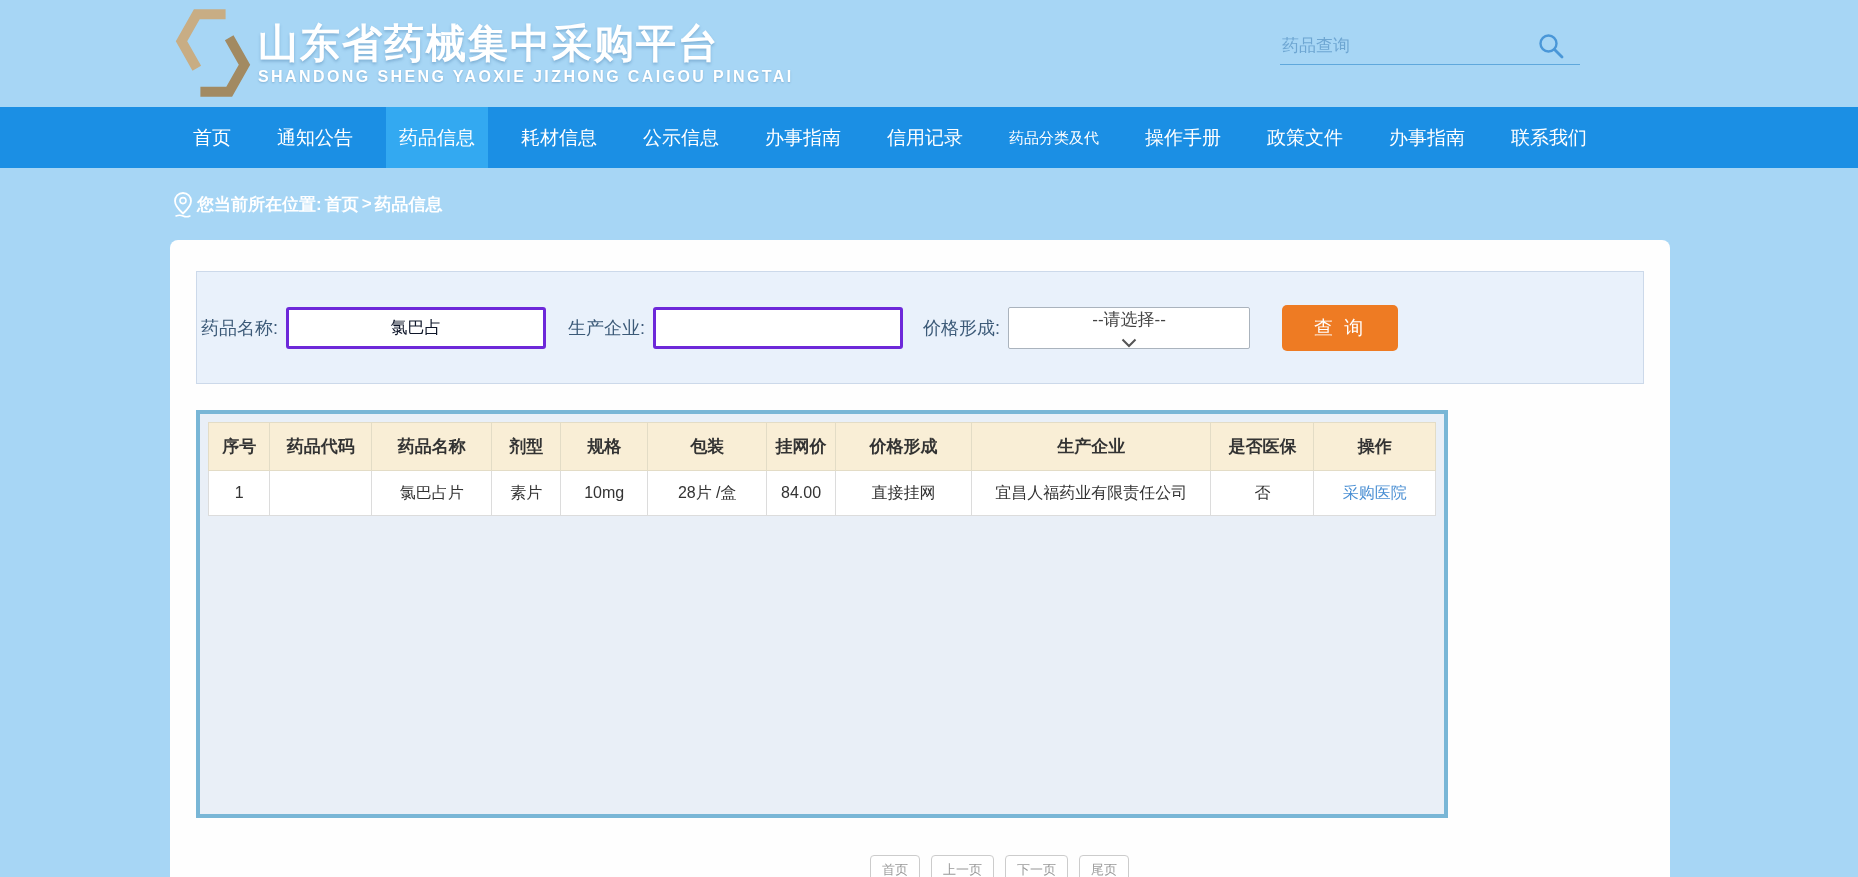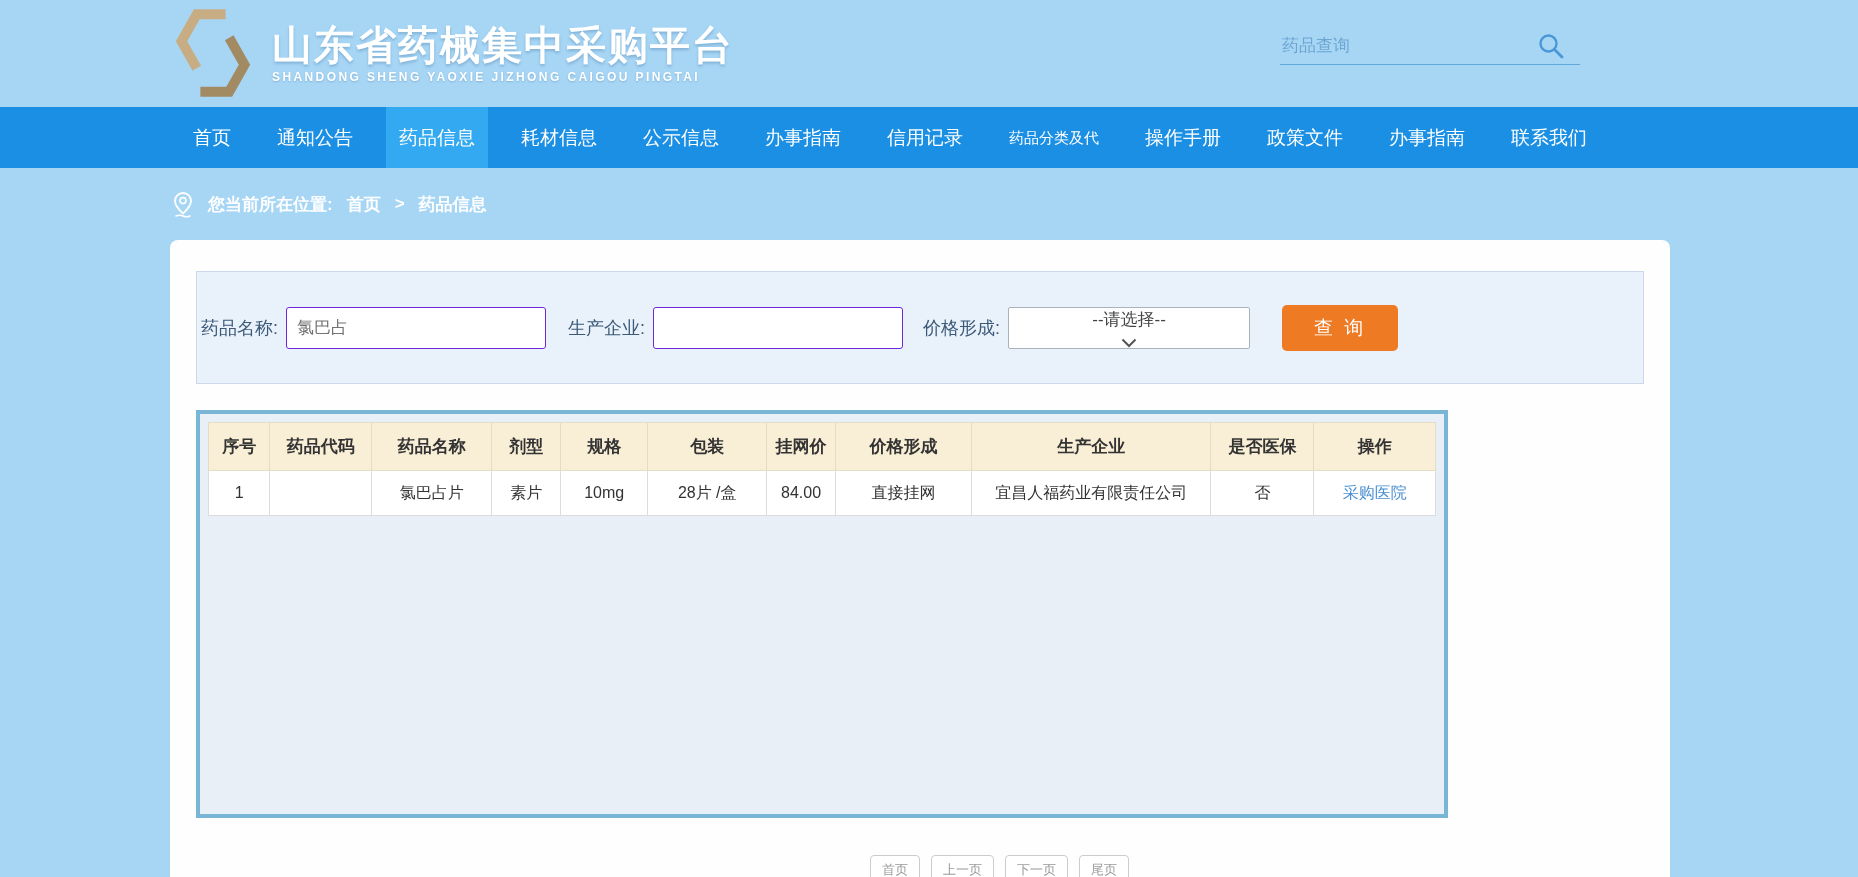--- a/index.html
+++ b/index.html
@@ -3,55 +3,55 @@
 <meta charset="utf-8">
 <style>
   html,body{margin:0;padding:0;overflow:hidden;}
   .canvas{
     position:relative;width:1858px;height:877px;overflow:hidden;
     background:var(--body-bg,#a7d6f5);
     font-family:"Liberation Sans","DejaVu Sans",sans-serif;
   }
   
   .top-header{position:absolute;top:0;left:0;right:0;height:107px;}
-  .logo{position:absolute;left:168px;top:8px;display:flex;align-items:center;gap:14px;}
+  .logo{position:absolute;left:168px;top:8px;display:flex;align-items:center;gap:0;}
   .logo svg{width:90px;height:90px;}
   .logo-title{font-size:40px;font-weight:bold;color:#fff;letter-spacing:2px;
     text-shadow:0 2px 3px rgba(80,130,175,.45);line-height:1.15;}
-  .logo-subtitle{font-size:12px;font-weight:bold;color:#fff;letter-spacing:2.4px;
-    margin-top:2px;text-shadow:0 1px 2px rgba(80,130,175,.45);}
+  .logo-subtitle{font-size:16px;font-weight:bold;color:#fff;letter-spacing:2.4px;
+    margin-top:2px;text-shadow:0 1px 2px rgba(80,130,175,.45);text-align:center;}
   .search-box{position:absolute;left:1280px;top:28px;width:300px;height:36px;
     border-bottom:1px solid #5fa8dc;display:flex;align-items:center;}
   .search-input{flex:1;background:transparent;border:none;outline:none;
     font-size:17px;color:#3a7cb0;}
   .search-input::placeholder{color:#6ea6d2;opacity:1;}
   .search-icon{width:30px;height:30px;margin-right:14px;flex:0 0 auto;cursor:pointer;}
   
   .nav{position:absolute;top:107px;left:0;right:0;height:61px;background:var(--nav-bg,#1b8fe4);}
   .nav-inner{position:absolute;left:180px;right:258px;top:0;bottom:0;
     display:flex;justify-content:space-between;align-items:center;}
   .nav-item{color:#fff;font-size:19px;height:61px;line-height:61px;padding:0 13px;
     cursor:pointer;white-space:nowrap;}
   .nav-item.active{background:var(--nav-active-bg,#33a9f1);}
   .nav-item.small{font-size:15px;}
   
   .breadcrumb{position:absolute;top:168px;height:72px;left:172px;display:flex;
-    align-items:center;gap:14px;color:#fff;font-size:17px;font-weight:bold;}
+    align-items:center;gap:3px;color:#fff;font-size:17px;font-weight:bold;}
   .breadcrumb .crumb-link{cursor:pointer;}
   .pin-icon{width:22px;height:27px;}
   
   .main-panel{position:absolute;left:170px;top:240px;width:1500px;height:637px;
     background:#fefefe;border-radius:8px 8px 0 0;}
   
   .filter-box{position:absolute;left:26px;top:31px;width:1448px;height:113px;
     background:#e9f1fb;border:1px solid #ccd9ea;box-sizing:border-box;
     display:flex;align-items:center;padding-left:4px;}
   .f-label{font-size:18px;color:#3c5a78;margin-right:8px;white-space:nowrap;}
-  .f-input{height:42px;box-sizing:border-box;border:1px solid #6d28d9;border-radius:3px;
-    background:#fff;font-size:17px;padding:0 10px;color:#737373;outline:none;}
+  .f-input{height:42px;box-sizing:border-box;border:3px solid #6d28d9;border-radius:3px;
+    background:#fff;font-size:17px;padding:0 10px;color:#0f172a;outline:none;text-align:center;}
   .f-input.drug{width:260px;margin-right:22px;}
   .f-input.manu{width:250px;margin-right:20px;}
   .select-box{width:242px;height:42px;box-sizing:border-box;background:#fff;
     border:1px solid #aab3bd;border-radius:2px;display:flex;align-items:center;
     justify-content:space-between;padding:0 12px;font-size:17px;color:#444;
     margin-right:32px;cursor:pointer;flex-direction:column;}
   .chevron-icon{width:16px;height:10px;}
   .search-btn{width:116px;height:46px;background:var(--accent,#ee7b23);border:none;
     border-radius:5px;color:#fff;font-size:19px;letter-spacing:3px;cursor:pointer;}
   

